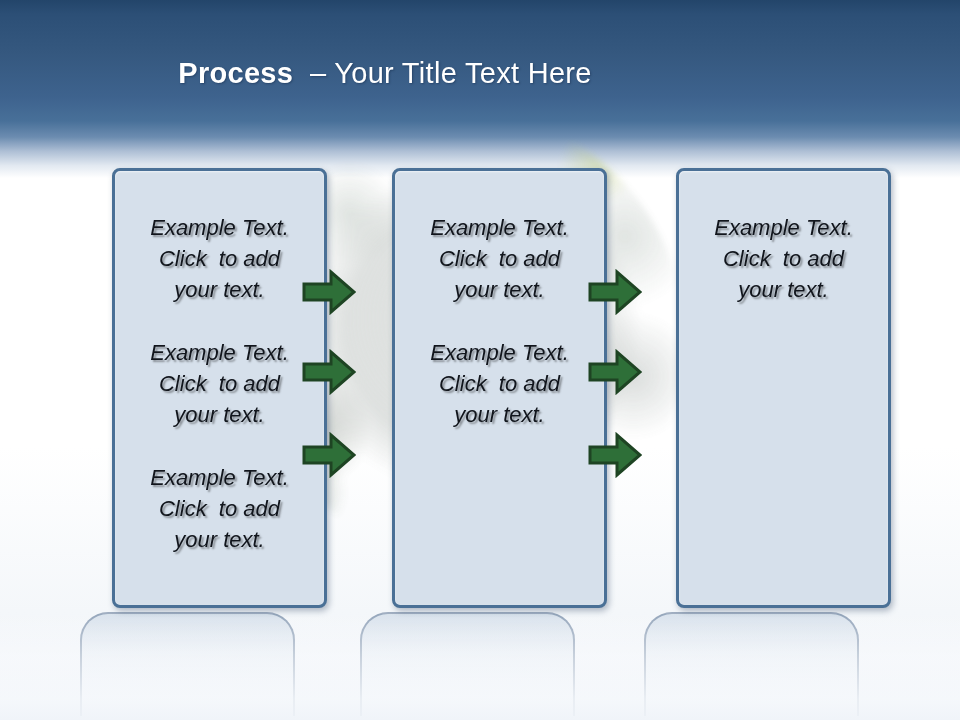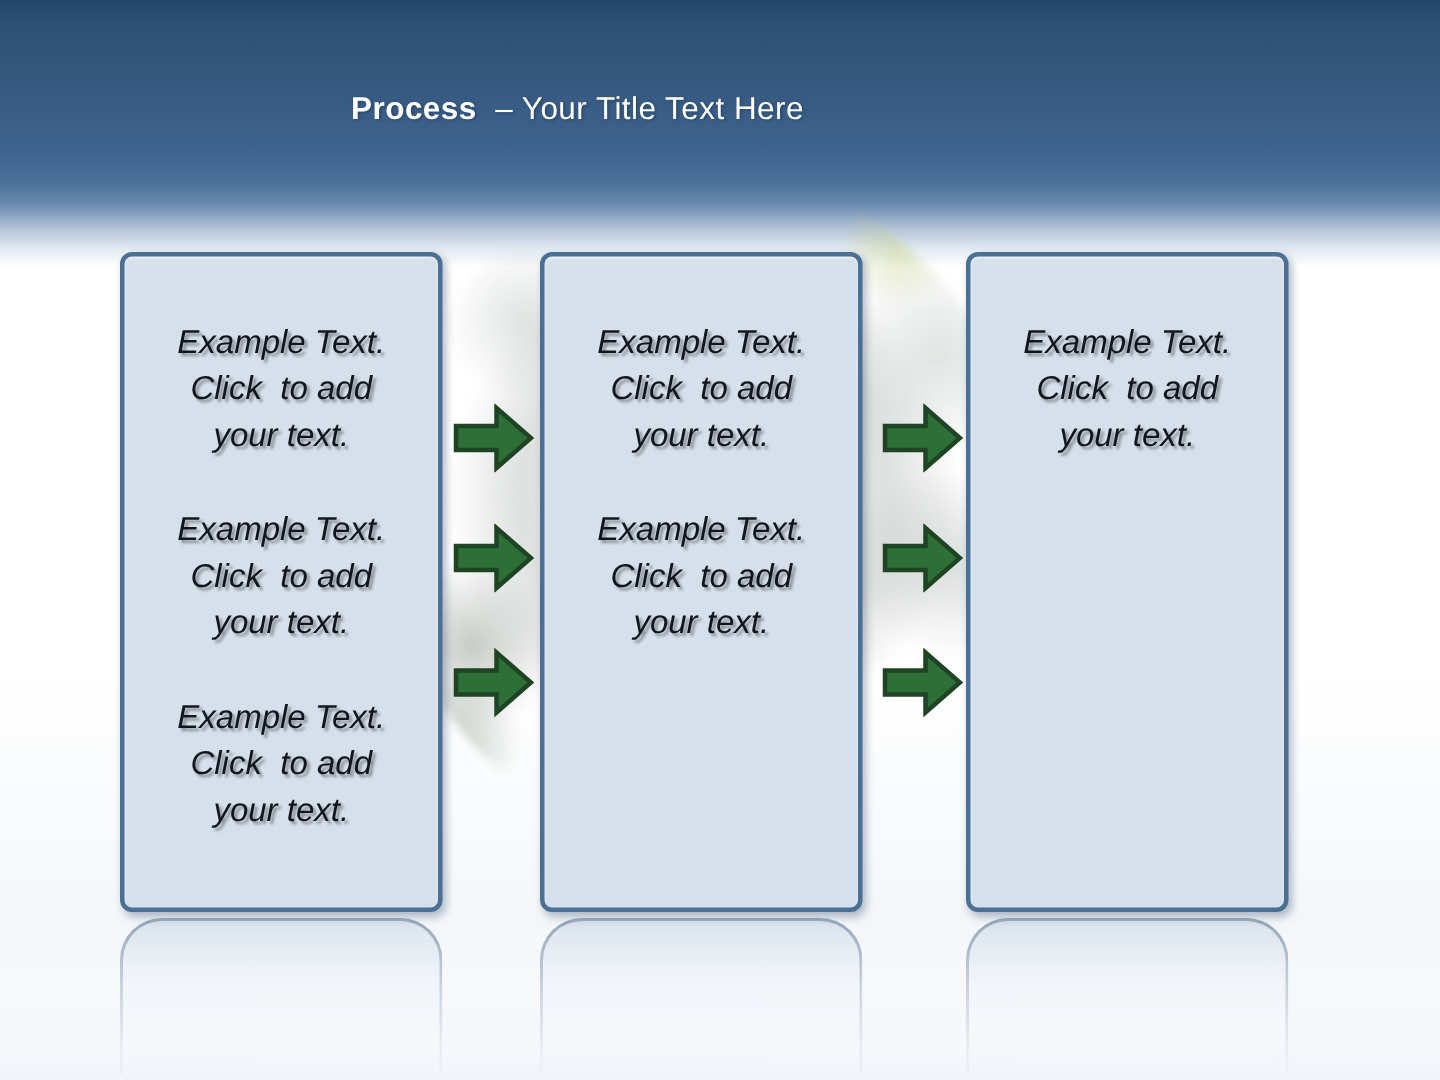--- a/index.html
+++ b/index.html
@@ -12,21 +12,21 @@
 
   
   .header {
     position:absolute; left:0; top:0; width:960px; height:178px;
     background:linear-gradient(180deg,
       #23456a 0%, #2c4f76 8%, #35587f 30%, #3e638e 55%, #487099 68%,
       #6c8cb0 77%, #aebfd5 85%, #e2e9f1 93%, rgba(255,255,255,0) 100%);
   }
   .title {
     position:absolute; left:0; top:54px; width:770px; text-align:center;
-    color:#ffffff; font-size:21px; line-height:38px; letter-spacing:.3px;
+    color:#ffffff; font-size:29px; line-height:38px; letter-spacing:.3px;
     text-shadow:1px 1px 2px rgba(20,40,70,.45);
     white-space:pre;
   }
   .title .kw { font-weight:bold; }
 
   
   .bg-art {
     position:absolute; left:255px; top:115px; width:430px; height:450px;
     filter:blur(3px); opacity:.85; border-radius:50%;
     background:
@@ -39,20 +39,21 @@
       radial-gradient(ellipse 215px 205px at 50% 48%, rgba(160,168,164,.40) 58%, rgba(160,168,164,0) 80%),
       radial-gradient(ellipse 185px 175px at 50% 45%, rgba(255,255,255,.95) 28%, rgba(255,255,255,0) 72%);
   }
 
   
   .box {
     position:absolute; top:168px; width:215px; height:440px; box-sizing:border-box;
     background:#d6e0eb;
     border:3px solid #4a7096; border-radius:8px;
     box-shadow:2px 3px 6px rgba(55,75,105,.38), inset 0 1px 2px rgba(255,255,255,.6);
+    margin-left:32px;
   }
   .box-1 { left:80px; }
   .box-2 { left:360px; }
   .box-3 { left:644px; }
   .box-content { padding-top:41px; }
   .para { margin:0 0 32px 0; text-align:center; }
   .para .line {
     font-style:italic; font-size:22px; line-height:31px; color:#11151c;
     text-shadow:2px 2px 2px rgba(0,0,0,.38);
     white-space:pre;

